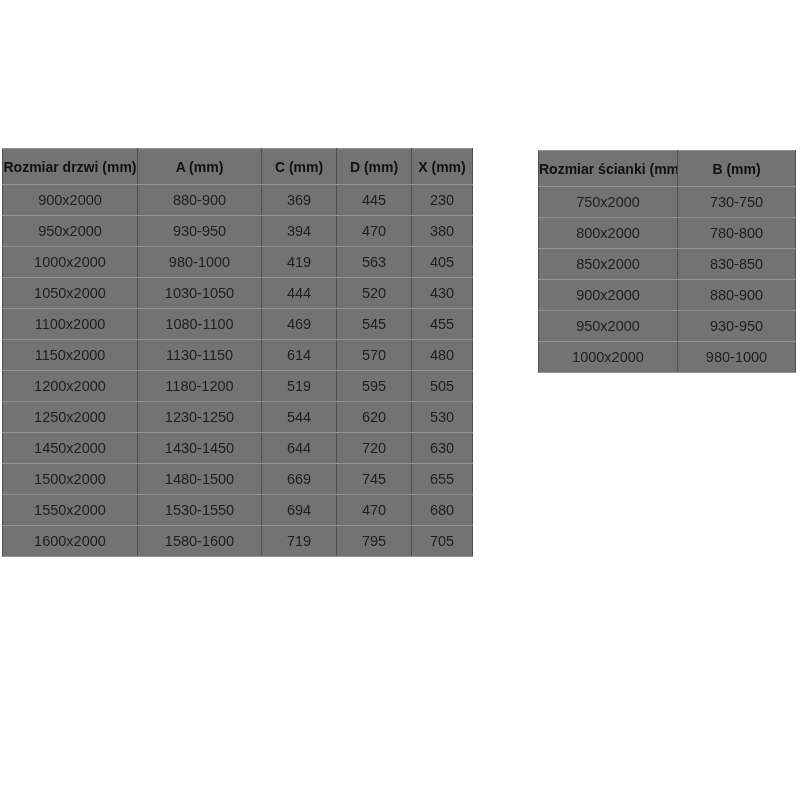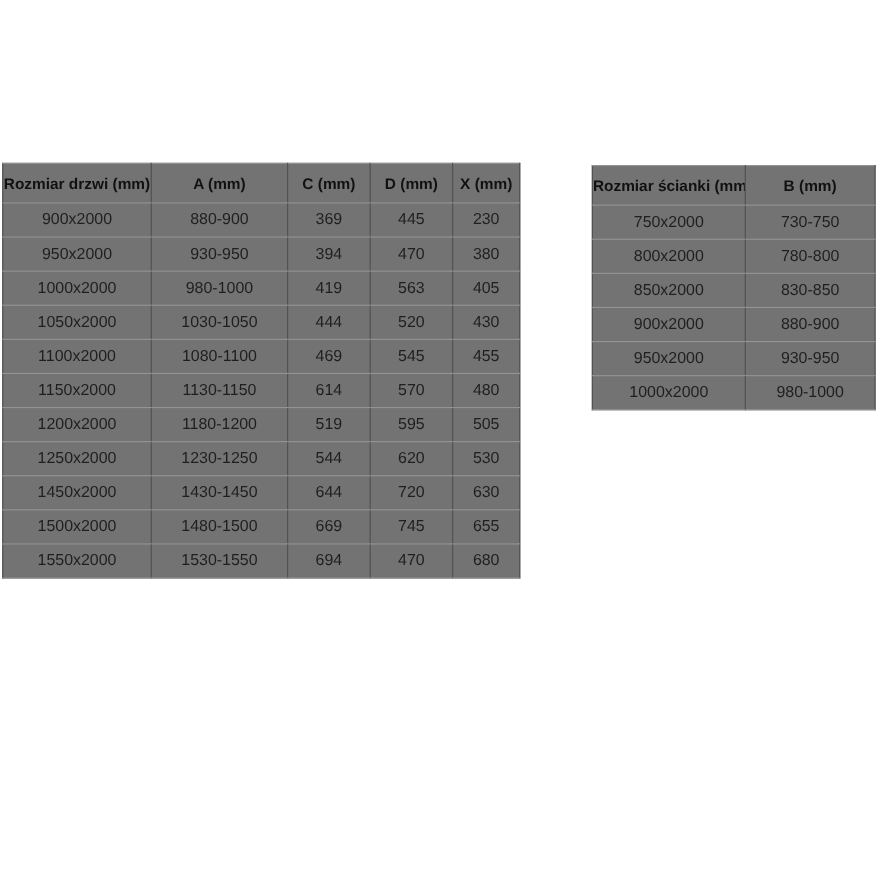--- a/index.html
+++ b/index.html
@@ -151,20 +151,27 @@
           <td>745</td>
           <td>655</td>
         </tr>
         <tr>
           <td>1550x2000</td>
           <td>1530-1550</td>
           <td>694</td>
           <td>470</td>
           <td>680</td>
         </tr>
+        <tr>
+          <td>1600x2000</td>
+          <td>1580-1600</td>
+          <td>719</td>
+          <td>795</td>
+          <td>705</td>
+        </tr>
       </tbody>
   </table>
 
   <table class="spec-table" id="wall-table">
     <colgroup>
       <col class="c0">
         <col class="c1">
     </colgroup>
     <thead>
         <tr>

